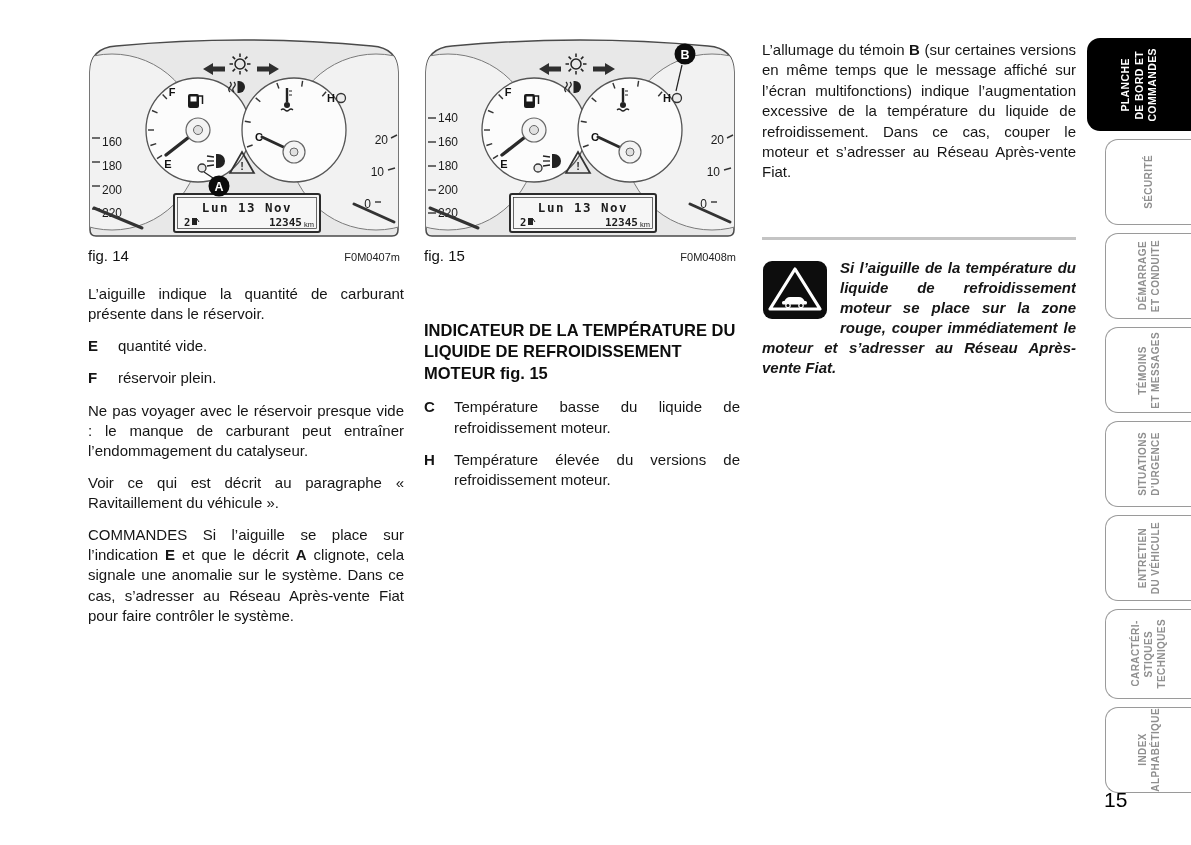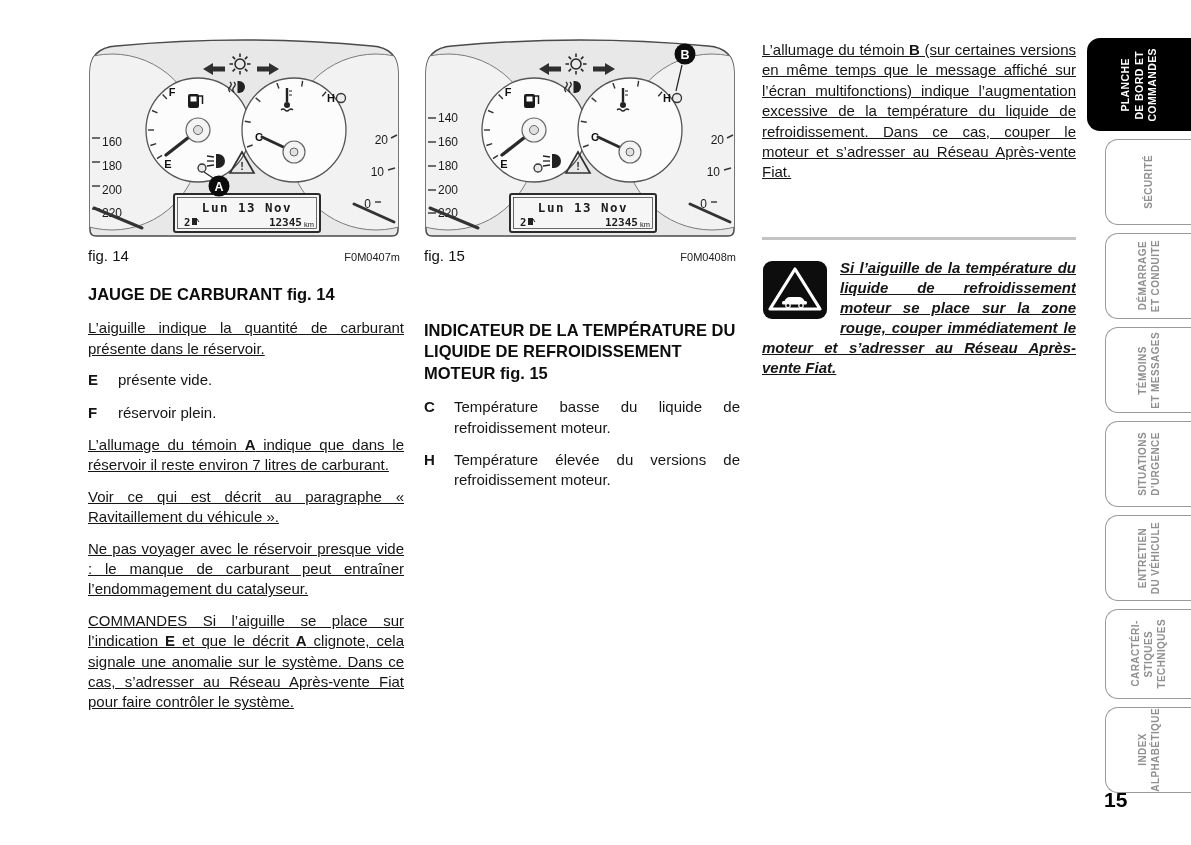--- a/index.html
+++ b/index.html
@@ -10,38 +10,38 @@
   #fig1{left:88px;top:38px;}
   #fig2{left:424px;top:38px;}
   .figcap{display:flex;justify-content:space-between;align-items:baseline;margin-top:5px;}
   .figcap .cap{font-size:15px;color:#111;}
   .figcap .code{font-size:11px;font-weight:normal;color:#222;}
 
   .col{position:absolute;font-size:15px;line-height:1.36;}
   #col1{left:88px;top:284px;width:316px;}
   #col2{left:424px;top:284px;width:316px;margin-top:36px;}
   #col3{left:762px;top:40px;width:314px;}
-  .col p{margin:0 0 11px;text-align:justify;text-decoration:underline;}
+  .col p{margin:0 0 11px;text-align:justify;}
   .col h2{font-size:16.5px;line-height:1.3;margin:0 0 13px;color:#0d0d0d;}
   .li{display:flex;margin:0 0 12px;}
   .li b{width:30px;flex:none;}
   .li span{flex:1;text-align:justify;}
 
   .rule{height:3px;background:#c4c4c4;margin:54px 0 18px;}
   .warnbox{overflow:hidden;}
   .warnicon{float:left;width:66px;height:60px;margin:2px 12px 14px 0;}
   .warntext{font-weight:bold;font-style:italic;text-align:justify;margin:0;line-height:1.34;}
 
   .sidebar{position:absolute;right:0;top:38px;width:104px;display:flex;flex-direction:column;gap:8px;align-items:flex-end;}
   .tab{box-sizing:border-box;width:86px;border:1px solid #9a9a9a;border-right:none;border-radius:13px 0 0 13px;background:#fff;display:flex;align-items:center;justify-content:center;}
   .tab span{writing-mode:vertical-rl;transform:rotate(180deg);white-space:pre-line;font-size:10px;font-weight:bold;letter-spacing:.4px;line-height:1.3;color:#8f8f8f;text-align:center;}
   .tab.active{width:104px;background:#000;border:none;}
   .tab.active span{color:#fff;font-size:10.5px;}
 
-  .pagenum{position:absolute;left:1104px;top:788px;font-size:21px;font-weight:bold;color:#000;}
+  .pagenum{position:absolute;left:1104px;top:788px;font-size:21px;font-weight:normal;color:#000;}
 
   svg text{font-family:"Liberation Sans",sans-serif;}
   svg text.mono{font-family:"DejaVu Sans Mono",monospace;}
 </style>
 </head>
 <body>
 
 <div id="page">
 
   <div class="fig" id="fig1">
@@ -313,33 +313,31 @@
         <text x="261" y="20.5" font-size="12.5" font-weight="bold" fill="#fff" text-anchor="middle">B</text>
       </g>
     </svg>
     <div class="figcap">
       <span class="cap">fig. 15</span>
       <span class="code">F0M0408m</span>
     </div>
   </div>
 
   <section class="col" id="col1">
-    <h2><span>JAUGE DE CARBURANT</span> <span>fig. 14</span></h2>
     <p>L’aiguille indique la quantité de carburant présente dans le réservoir.</p>
     <div class="li">
       <b>E</b>
-        <span>présente vide.</span>
+        <span>quantité vide.</span>
     </div>
     <div class="li">
       <b>F</b>
         <span>réservoir plein.</span>
     </div>
-    <p><span>L’allumage du témoin </span><b>A</b><span> indique que dans le réservoir il reste environ 7 litres de carburant.</span></p>
+    <p>Ne pas voyager avec le réservoir presque vide : le manque de carburant peut entraîner l’endommagement du catalyseur.</p>
     <p>Voir ce qui est décrit au paragraphe « Ravitaillement du véhicule ».</p>
-    <p>Ne pas voyager avec le réservoir presque vide : le manque de carburant peut entraîner l’endommagement du catalyseur.</p>
     <p><span>COMMANDES Si l’aiguille se place sur l’indication </span><b>E</b><span> et que le décrit </span><b>A</b><span> clignote, cela signale une anomalie sur le système. Dans ce cas, s’adresser au Réseau Après-vente Fiat pour faire contrôler le système.</span></p>
   </section>
 
   <section class="col" id="col2">
     <h2><span>INDICATEUR DE LA TEMPÉRATURE DU LIQUIDE DE REFROIDISSEMENT MOTEUR</span> <span>fig. 15</span></h2>
     <div class="li">
       <b>C</b>
         <span>Température basse du liquide de refroidissement moteur.</span>
     </div>
     <div class="li">

